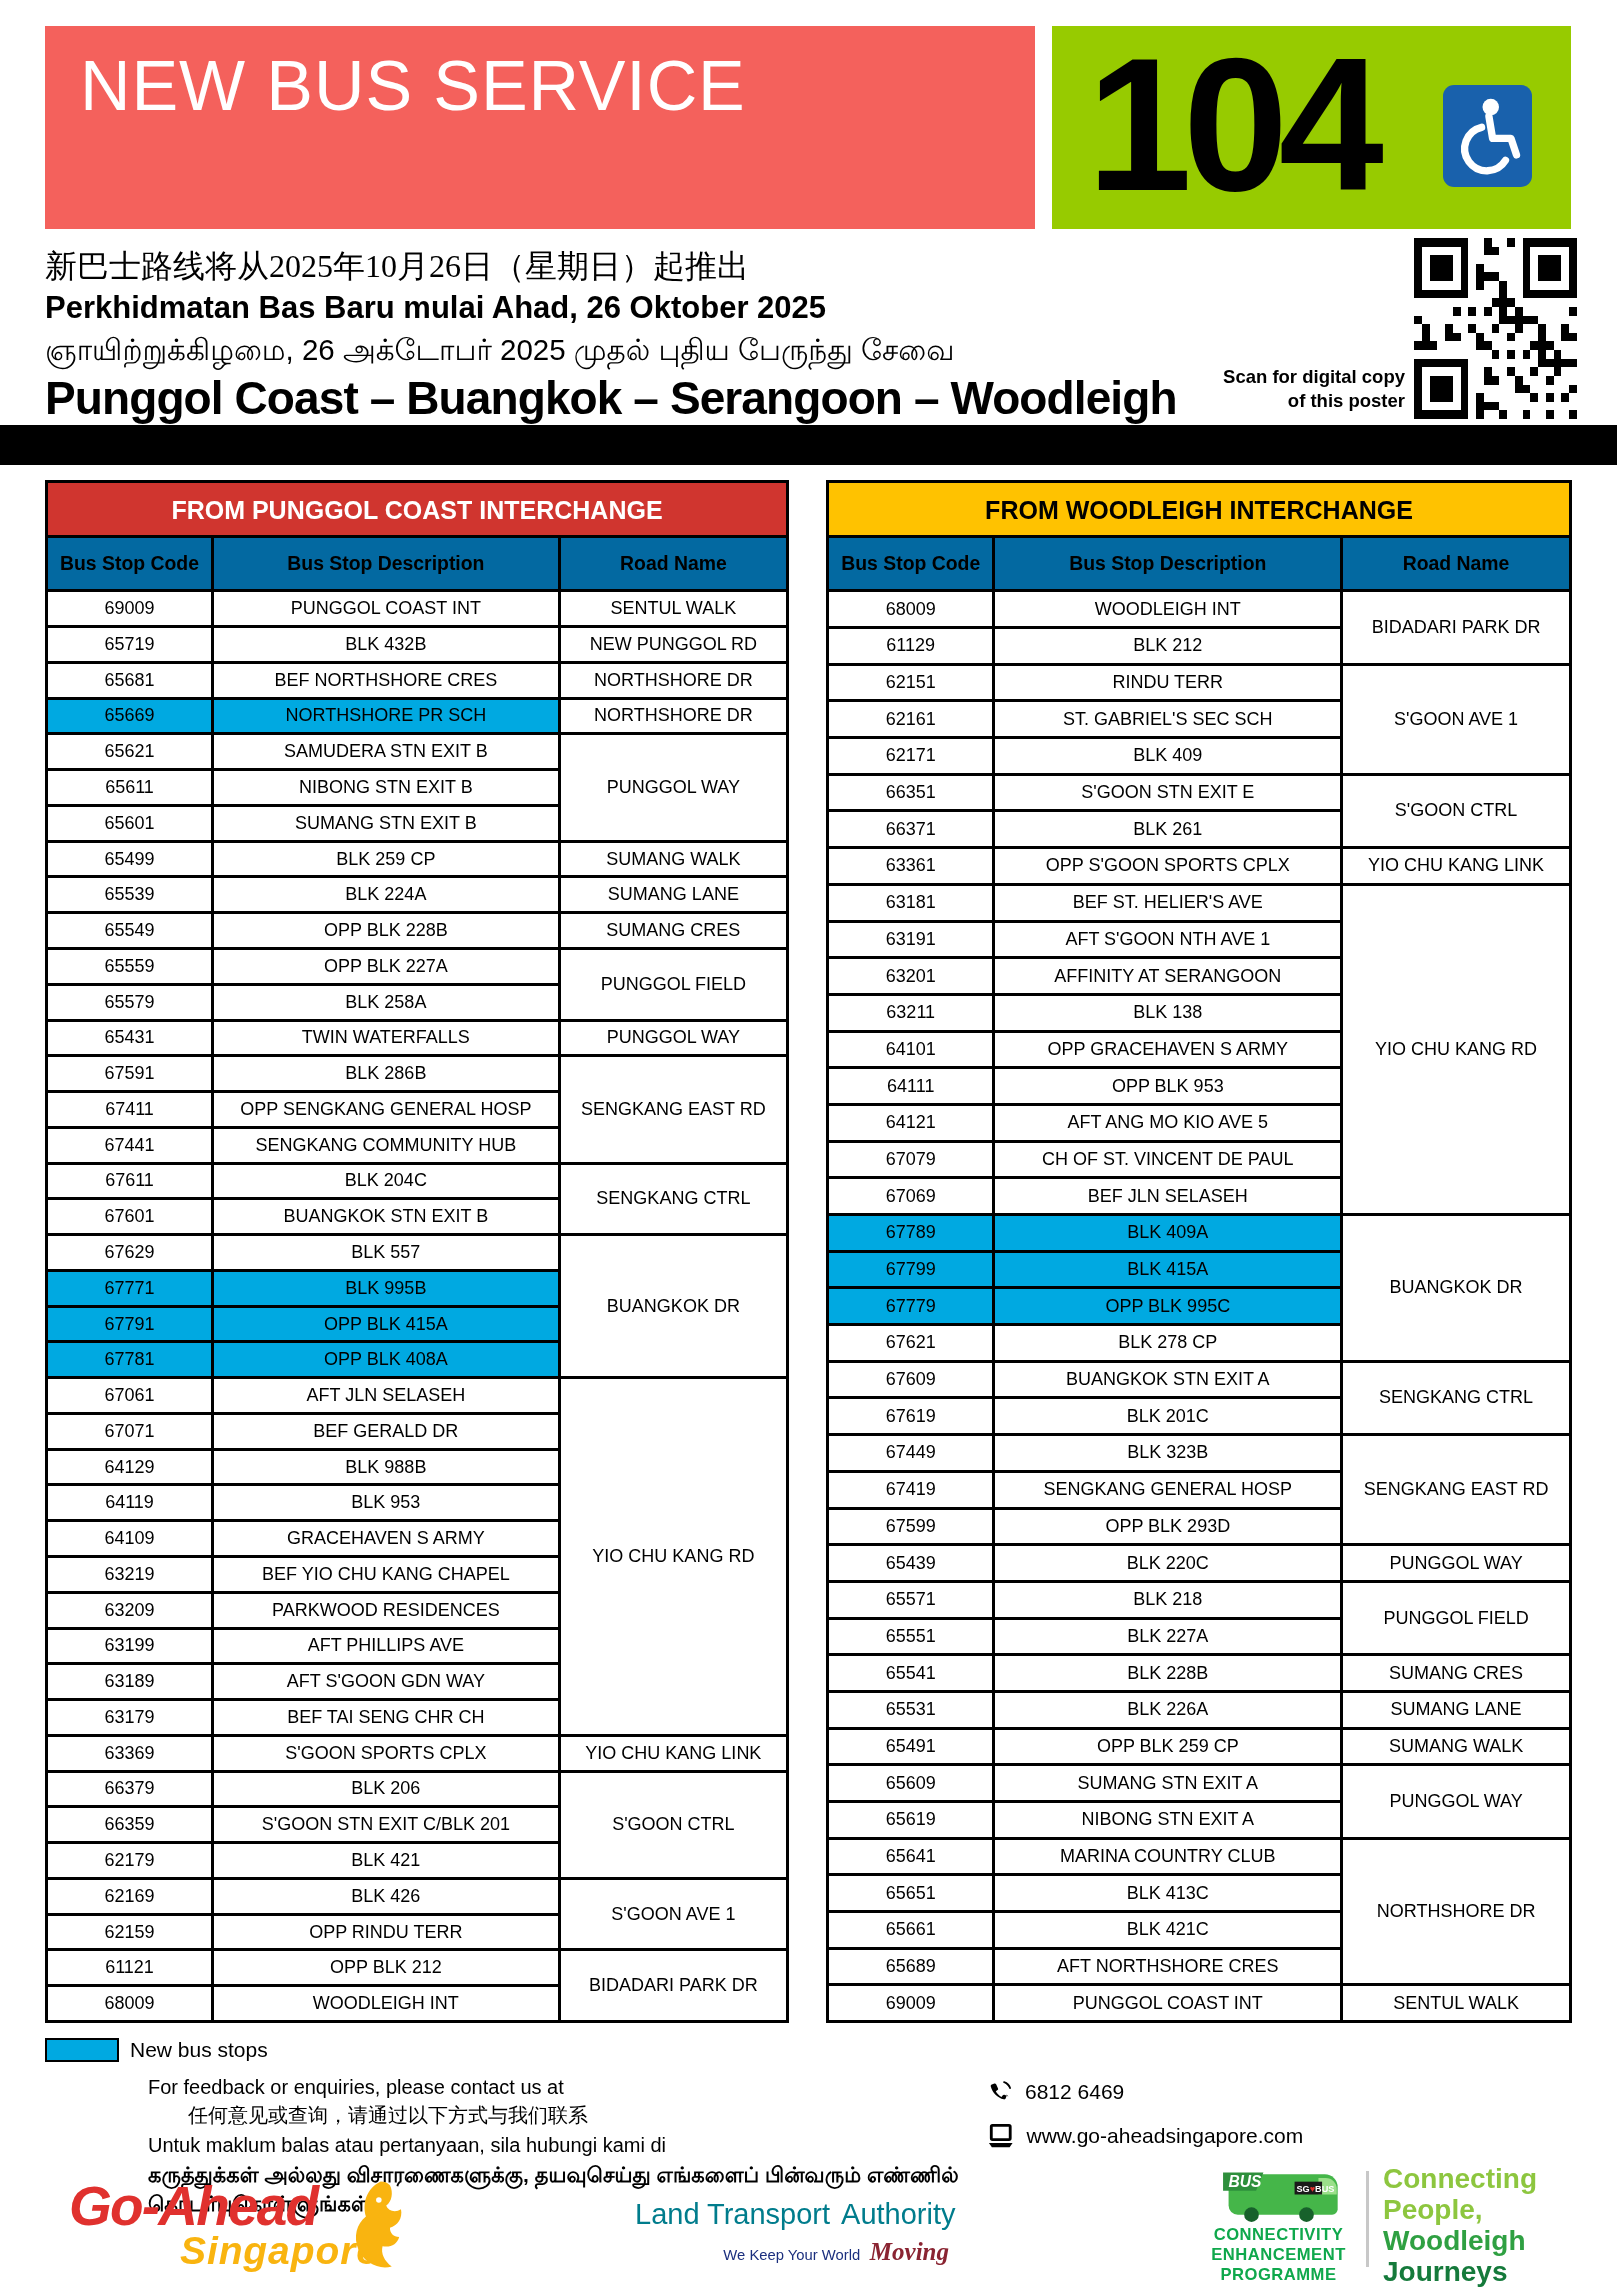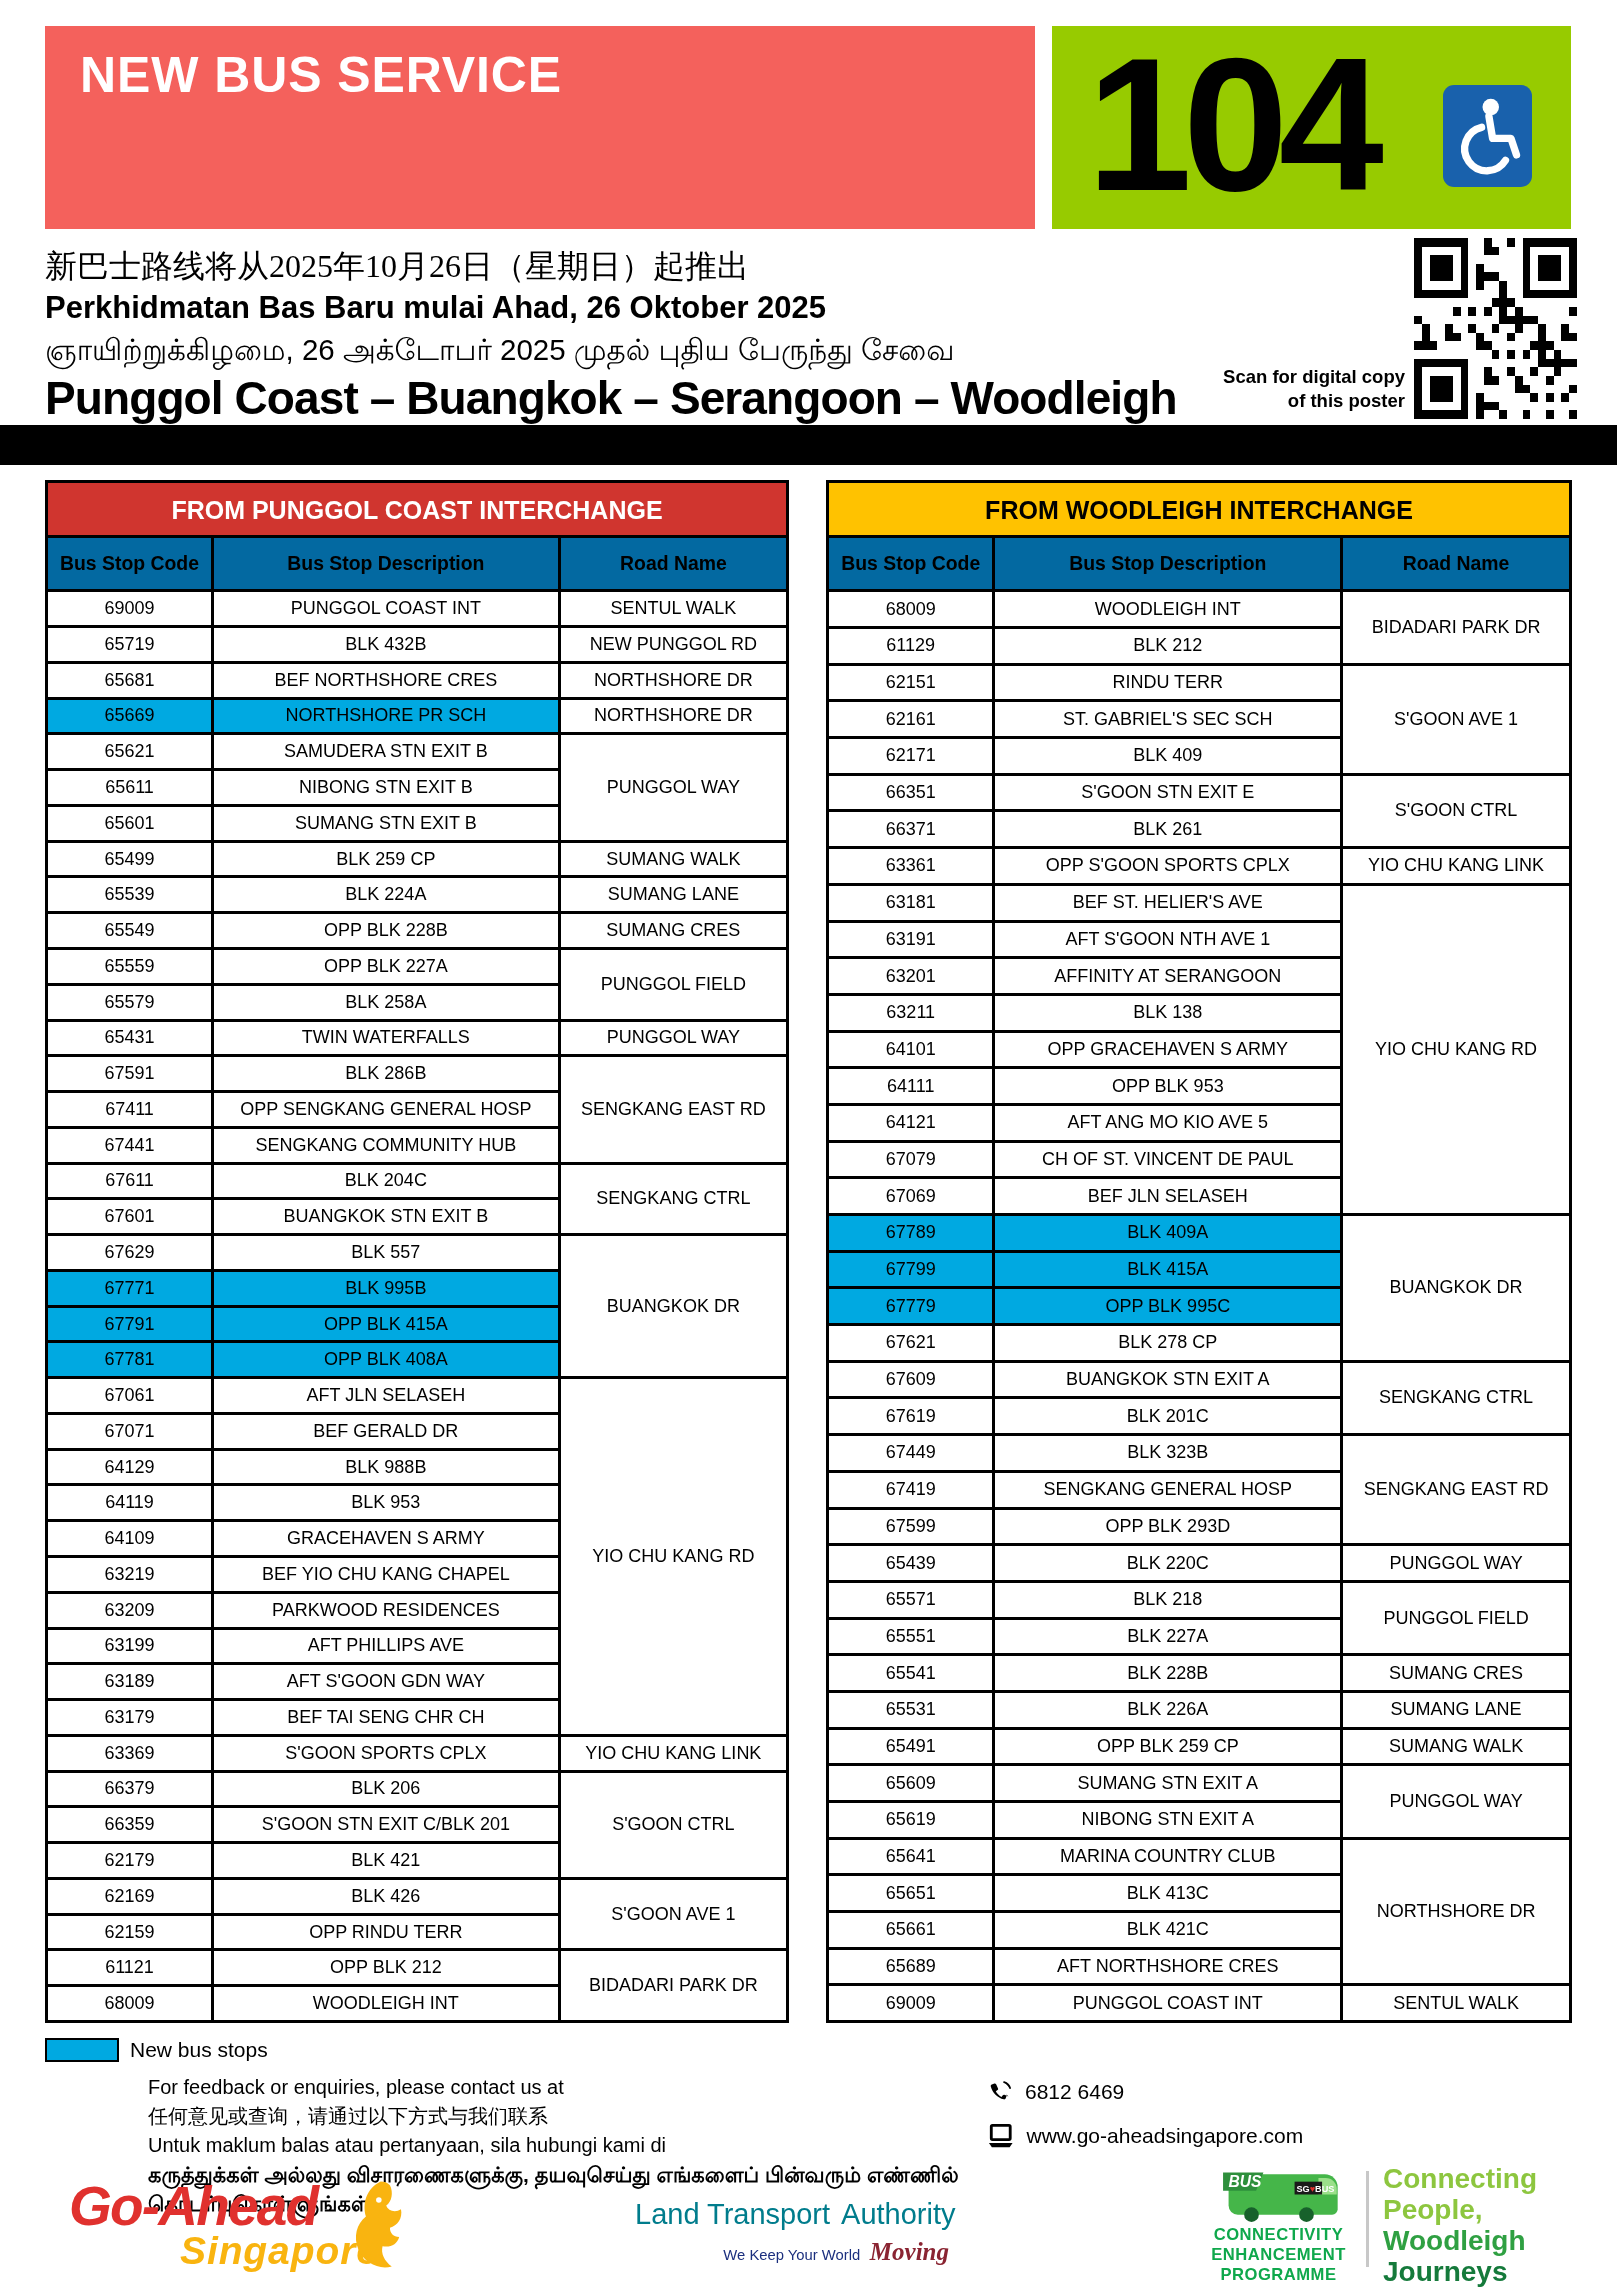--- a/index.html
+++ b/index.html
@@ -3,21 +3,21 @@
 <meta charset="utf-8">
 <style>
   * { margin:0; padding:0; box-sizing:border-box; }
   html,body { background:#888; }
   .page {
     position:relative; width:1618px; height:2290px; background:#fff;
     font-family:"Liberation Sans", sans-serif; overflow:hidden; margin:0 auto;
   }
   
   .banner-red { position:absolute; left:45px; top:26px; width:990px; height:203px; background:#F4615C; color:#fff; }
-  .banner-red .h1 { position:absolute; left:35px; top:20px; font-size:50px; font-weight:bold; letter-spacing:0.9px; white-space:nowrap; }
+  .banner-red .h1 { position:absolute; left:35px; top:20px; font-size:70px; font-weight:normal; letter-spacing:0.9px; white-space:nowrap; }
   .banner-red .h2 { position:absolute; left:37px; top:131px; font-size:38px; font-weight:bold; white-space:nowrap; }
   .banner-green { position:absolute; left:1052px; top:26px; width:519px; height:203px; background:#97CB00; }
   .service-num { position:absolute; left:35px; top:0; height:203px; line-height:198px; font-size:189px; font-weight:bold; color:#000; letter-spacing:-9.2px; }
   .wc-badge { position:absolute; left:391px; top:59px; width:89px; height:102px; background:#1961AC; border-radius:11px; display:flex; align-items:center; justify-content:center; }
   
   .intro { position:absolute; left:45px; top:245px; }
   .intro .zh { font-size:32px; line-height:42px; font-family:"Liberation Serif", serif; }
   .intro .ms { font-size:31px; line-height:42px; font-weight:bold; }
   .intro .ta { font-size:29.5px; line-height:42px; }
   .intro .route { font-size:46px; line-height:54px; font-weight:bold; letter-spacing:-0.9px; }
@@ -34,21 +34,21 @@
   col.c-code { width:22.4%; } col.c-desc { width:46.8%; } col.c-road { width:30.8%; }
   th { height:54px; background:#0369a1; font-size:19.4px; }
   th, td { border:3.7px solid #000; text-align:center; vertical-align:middle; padding:0 3.7px; }
   td { font-size:18px; color:#000; overflow:hidden; white-space:nowrap; }
   td.new { background:var(--hl, #00A9E1); }
   
   .legend { position:absolute; left:45px; top:2038px; display:flex; align-items:center; }
   .legend .swatch { width:74px; height:24px; background:var(--hl,#00A9E1); border:2.8px solid #000; }
   .legend .lab { font-size:21px; margin-left:11px; }
   .feedback { position:absolute; left:148px; top:2073px; font-size:20px; line-height:29px; white-space:nowrap; }
-  .feedback .zh { font-family:Liberation Serif, serif; }
+  .feedback .zh { font-family:Liberation Mono, monospace;margin-left:40px; }
   .feedback .ta { font-weight:bold; font-size:21px; }
   .contact { position:absolute; left:986px; top:2078px; font-size:21px; }
   .contact .row { display:flex; align-items:center; margin-bottom:16.6px; }
   .contact .row svg { margin-right:11px; }
   
   .goahead { position:absolute; left:69px; top:2174px; width:332px; height:102px; }
   .ga-line1 { font-size:55px; font-weight:bold; font-style:italic; color:#E0312E; letter-spacing:-1.8px; }
   .ga-line2 { font-size:39px; font-weight:bold; font-style:italic; color:#F9B410; margin:-9.2px 0 0 111px; letter-spacing:0.9px; }
   .ga-merlion { position:absolute; left:269px; top:1.8px; }
   .lta { position:absolute; left:635px; top:2195px; width:314px; }

